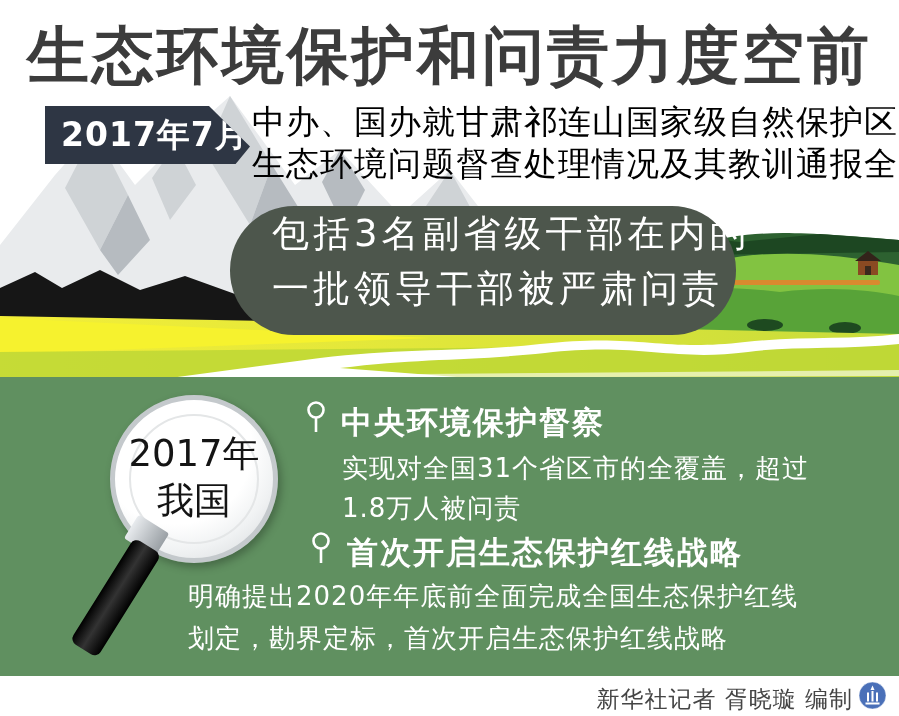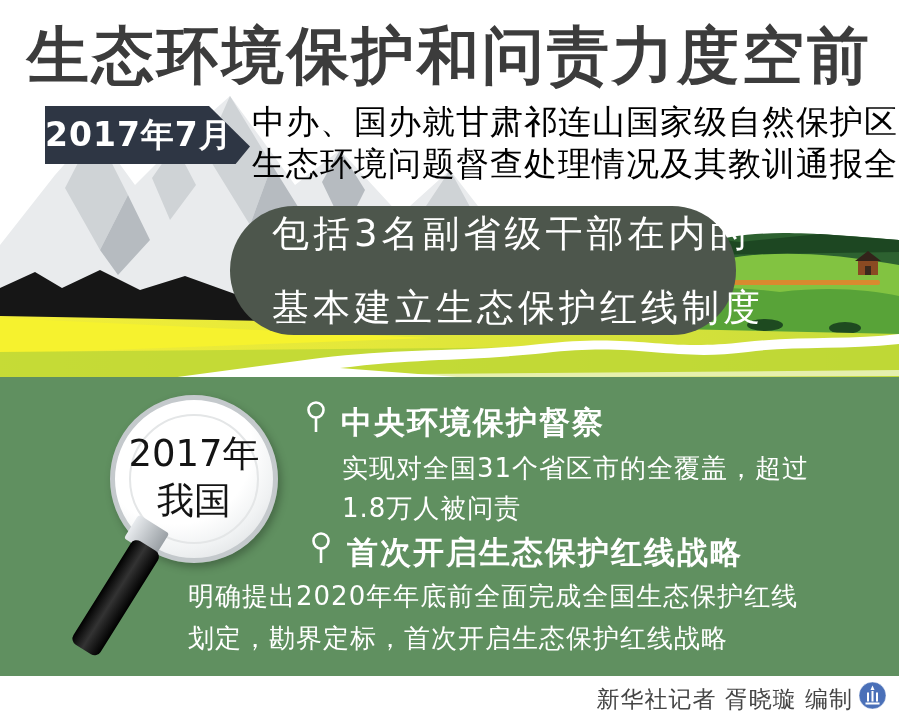--- a/index.html
+++ b/index.html
@@ -18,34 +18,34 @@
   
   .landscape{position:absolute;left:0;top:90px;width:899px;height:288px;}
   
   .date-tag{
     position:absolute;left:45px;top:106px;width:205px;height:58px;
     background:#2e3644;
     clip-path:polygon(0 0,80% 0,100% 70%,93% 100%,0 100%);
     display:flex;align-items:center;
   }
   .date-tag span{
-    color:#ffffff;font-size:33px;font-weight:600;letter-spacing:1px;
+    color:#ffffff;font-size:33px;font-weight:600;padding-left:16px;letter-spacing:1px;
   }
   
   .intro{
     position:absolute;left:252px;top:101px;width:645px;
     font-size:33px;line-height:42px;color:#000000;font-weight:500;
     letter-spacing:1px;white-space:nowrap;
   }
   .intro span{display:block;}
   
   .quote-bubble{
     position:absolute;left:230px;top:206px;width:506px;height:129px;
     background:#4d564c;border-radius:64px;
-    display:flex;flex-direction:column;justify-content:space-between;
+    display:flex;flex-direction:column;justify-content:flex-start;
     padding-left:42px;
   }
   .quote-bubble span{
     display:block;color:#ffffff;font-size:37px;font-weight:500;
     line-height:55px;letter-spacing:4px;white-space:nowrap;
   }
   
   .green-section{
     position:absolute;left:0;top:377px;width:899px;height:299px;
     background:#609060;
@@ -156,21 +156,21 @@
     <span>2017年7月</span>
   </div>
 
   <div class="intro">
     <span>中办、国办就甘肃祁连山国家级自然保护区</span>
     <span>生态环境问题督查处理情况及其教训通报全国</span>
   </div>
 
   <div class="quote-bubble">
     <span>包括3名副省级干部在内的</span>
-    <span>基本建立生态保护红线制度</span>
+    <span>一批领导干部被严肃问责</span>
   </div>
 
   <div class="green-section"></div>
 
   <div class="lens">
     <div class="lens-text">
       <span>2017年</span>
       <span>我国</span>
     </div>
   </div>

